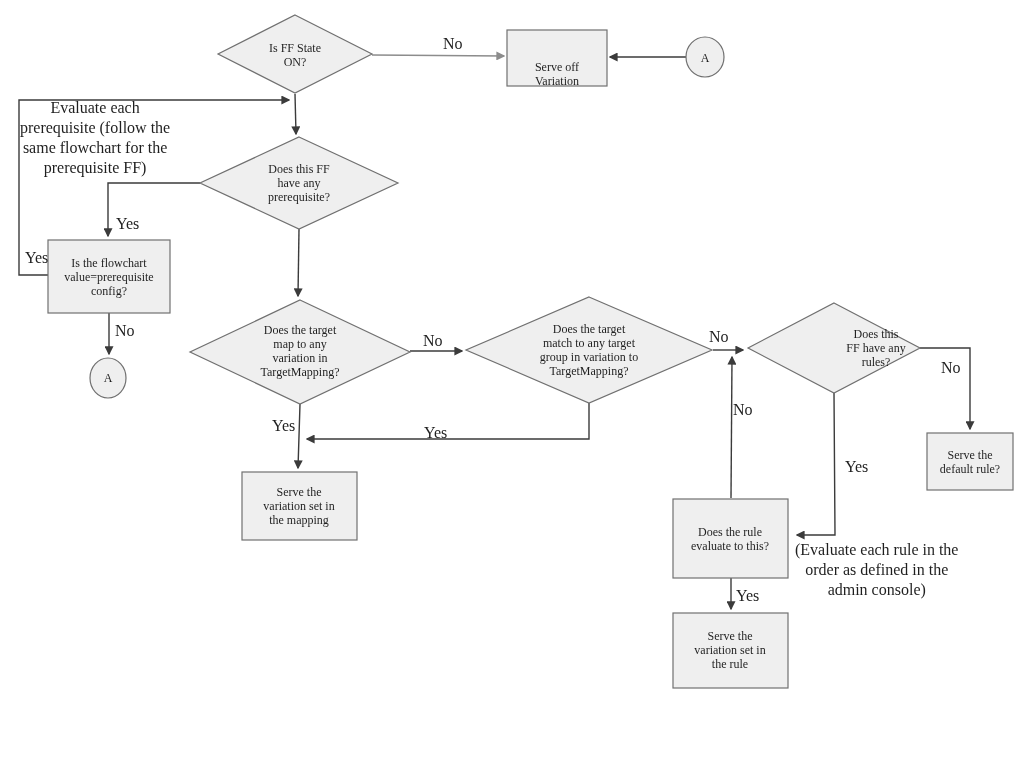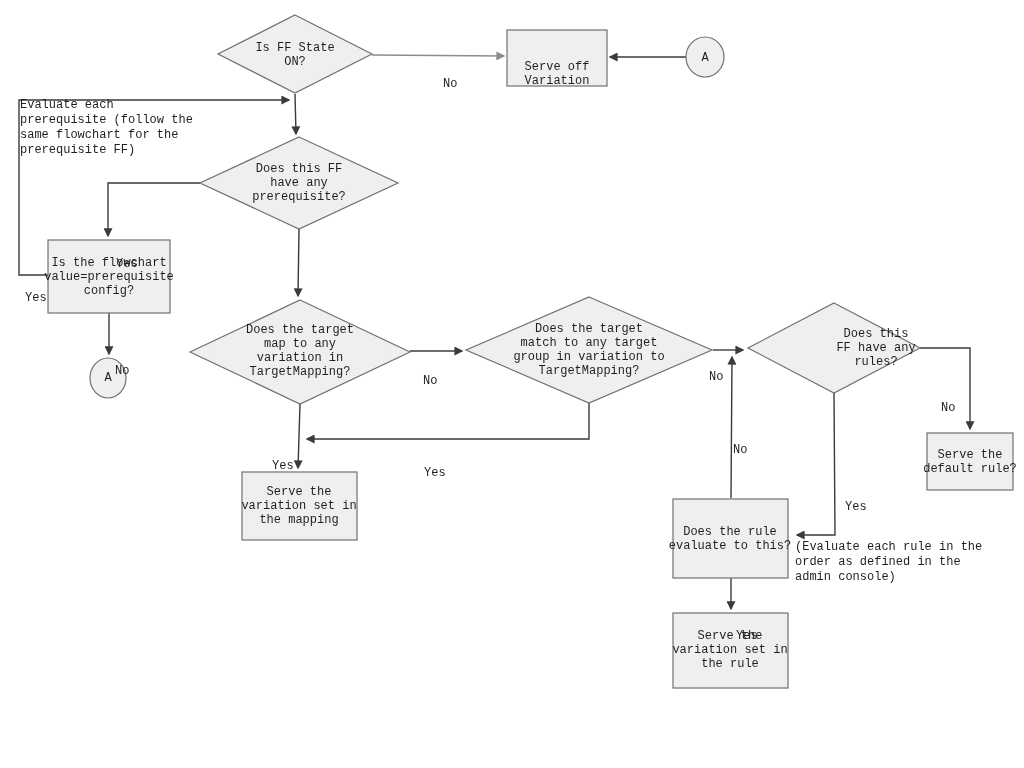--- a/index.html
+++ b/index.html
@@ -6,42 +6,42 @@
     --shape-fill:#efefef;
     --shape-stroke:#707070;
     --edge-dark:#3b3b3b;
     --edge-gray:#8c8c8c;
     --text:#1f1f1f;
     --bg:#ffffff;
   }
   html,body{margin:0;padding:0;background:var(--bg);}
   .canvas{
     position:relative;width:1024px;height:768px;background:var(--bg);
-    font-family:Liberation Mono, monospace;overflow:hidden;
+    font-family:Liberation Serif, serif;overflow:hidden;
   }
   svg.layer{position:absolute;left:0;top:0;}
   .shape{fill:var(--shape-fill);stroke:var(--shape-stroke);stroke-width:1.2;}
   .edge{fill:none;stroke:var(--edge-dark);stroke-width:1.4;}
   .edge.gray{stroke:var(--edge-gray);}
   #arrow-dark path{fill:var(--edge-dark);}
   #arrow-gray path{fill:var(--edge-gray);}
   .nlabel{
     position:absolute;transform:translate(-50%,-50%);
     width:max-content;max-width:220px;
     font-size:12px;line-height:14px;color:var(--text);
     text-align:center;white-space:pre-line;
   }
   .note{
     position:absolute;width:max-content;max-width:230px;
-    font-size:12px;line-height:15px;color:var(--text);
-    text-align:left;white-space:pre-line;transform:none;
+    font-size:16px;line-height:20px;color:var(--text);
+    text-align:center;white-space:pre-line;transform:none;
   }
   .elabel{
     position:absolute;width:max-content;
-    font-size:12px;line-height:14px;color:var(--text);margin-top:40px;
+    font-size:16px;line-height:14px;color:var(--text);
   }
 </style>
 </head>
 <body>
 
 <div class="canvas">
 
   <svg class="layer" width="1024" height="768">
     <defs>
       <marker id="arrow-dark" viewBox="0 0 10 10" refX="8.5" refY="5" markerWidth="9" markerHeight="9" markerUnits="userSpaceOnUse" orient="auto-start-reverse">

